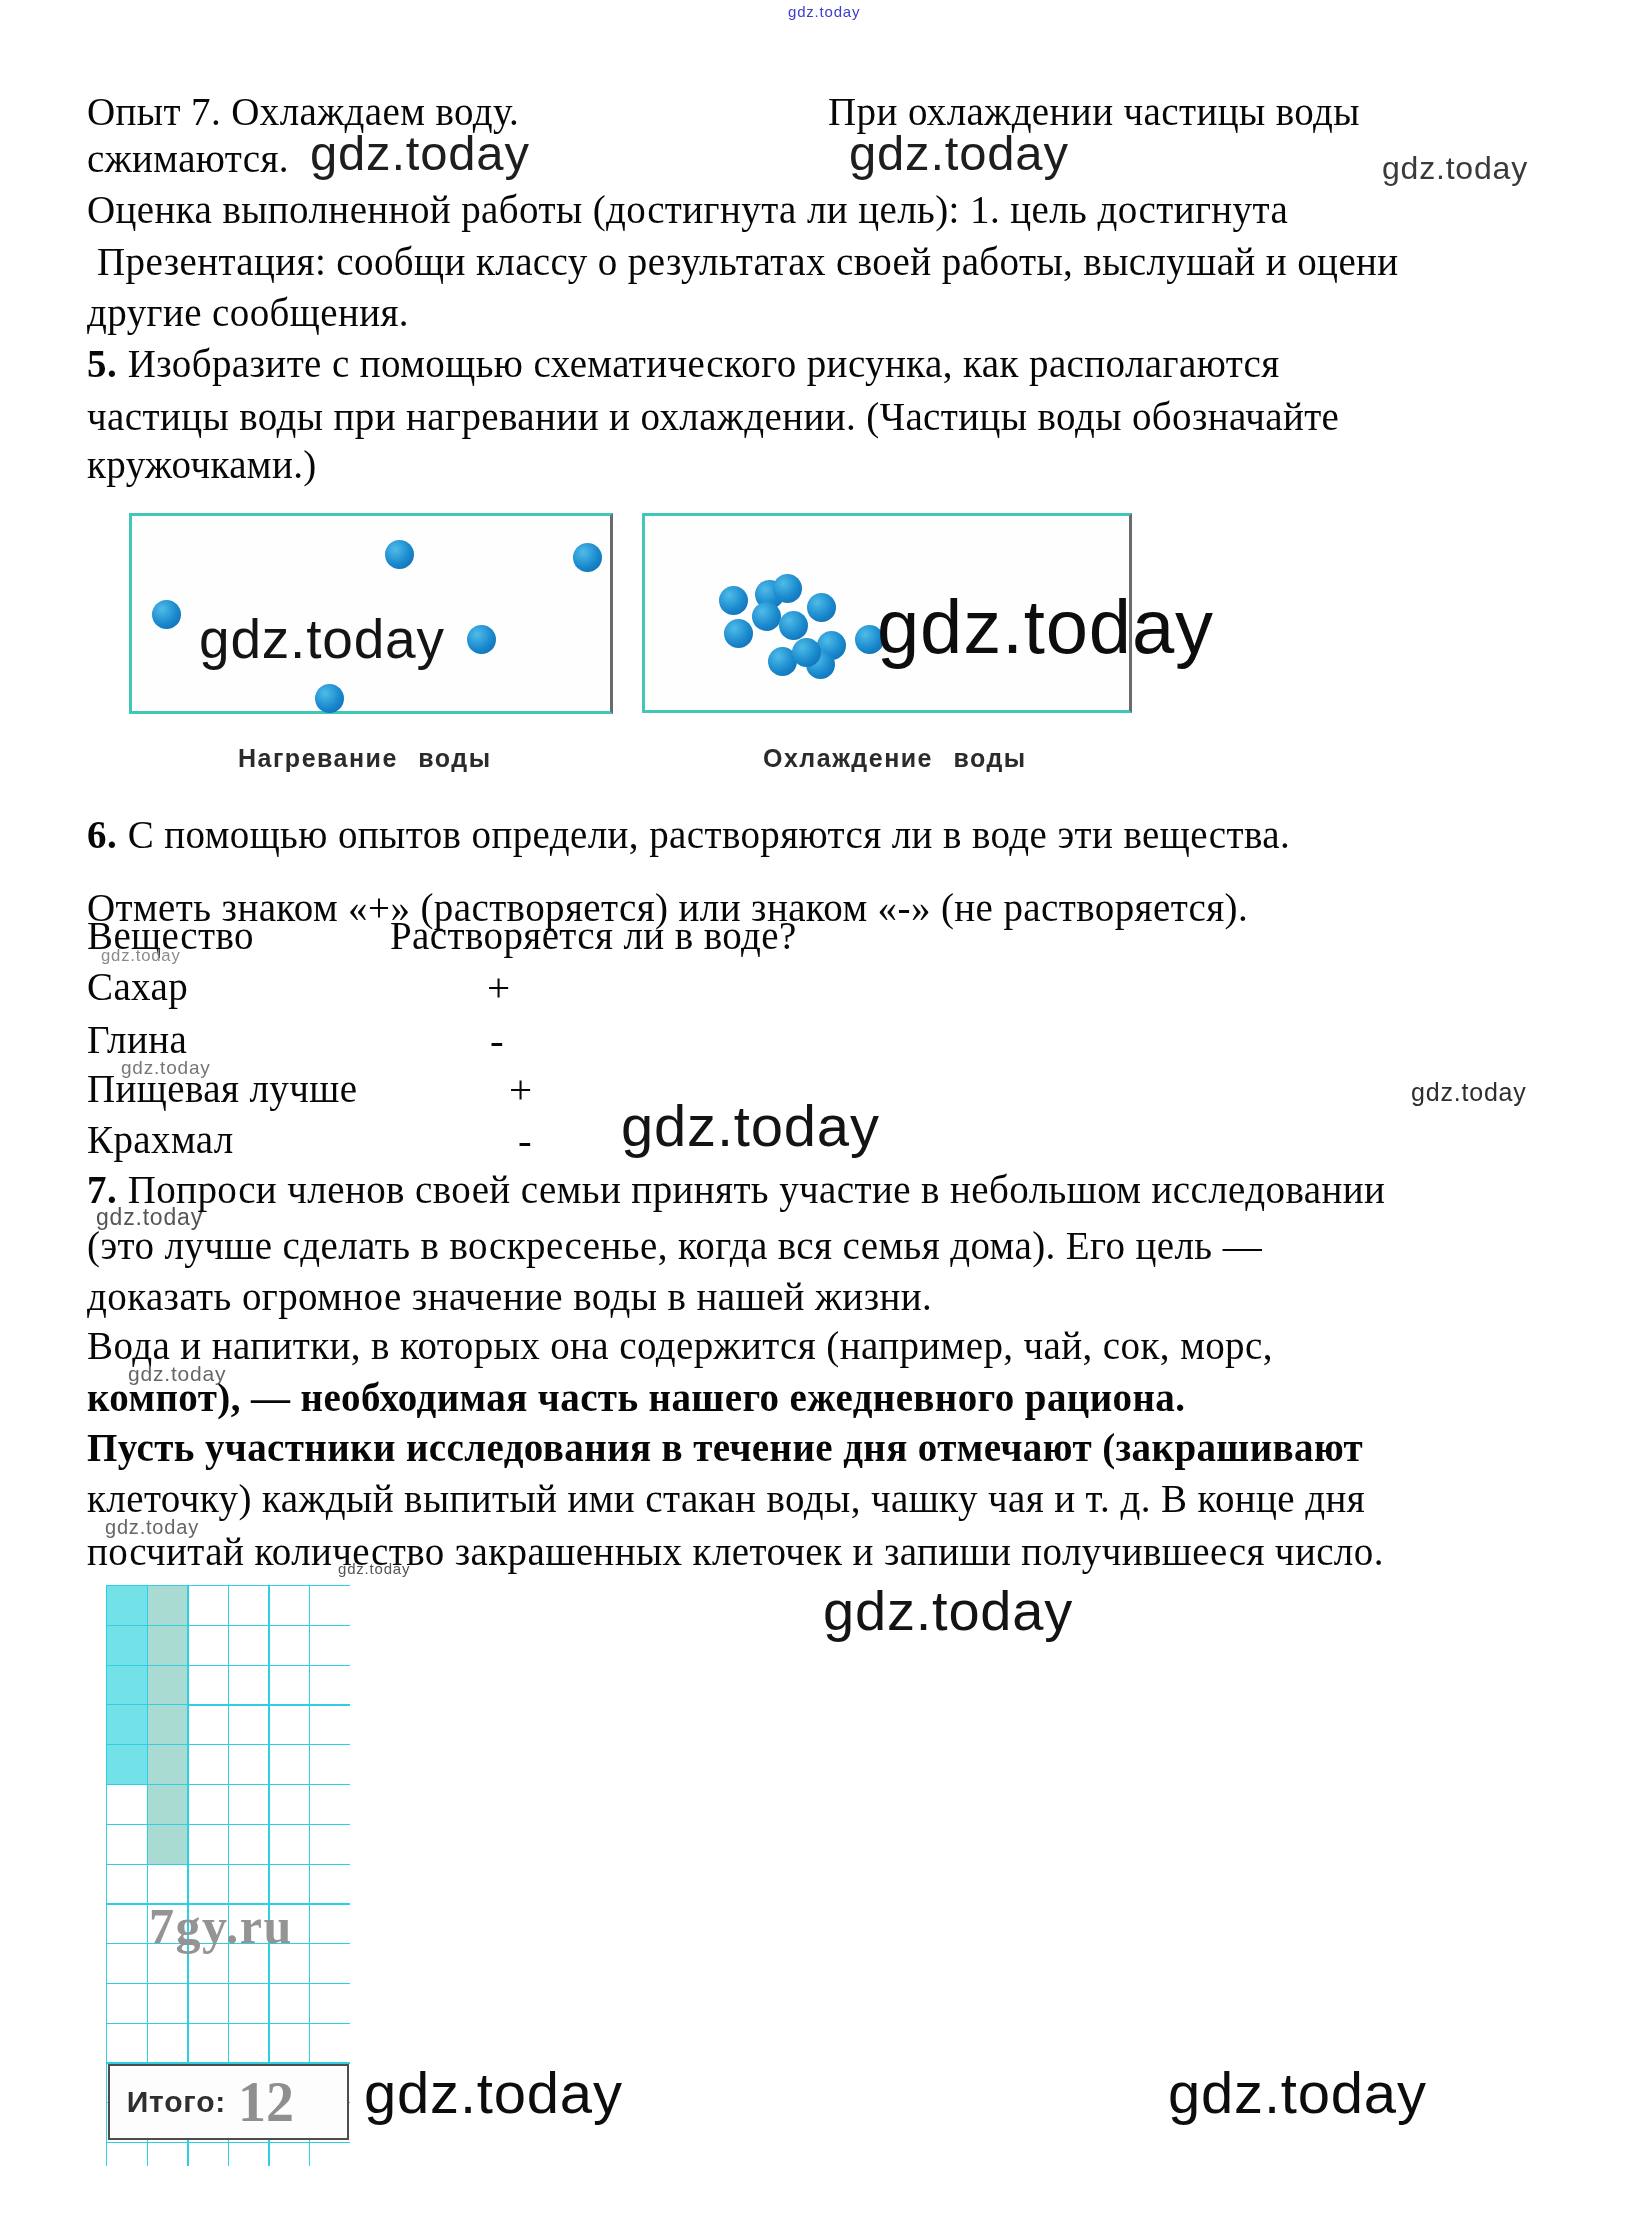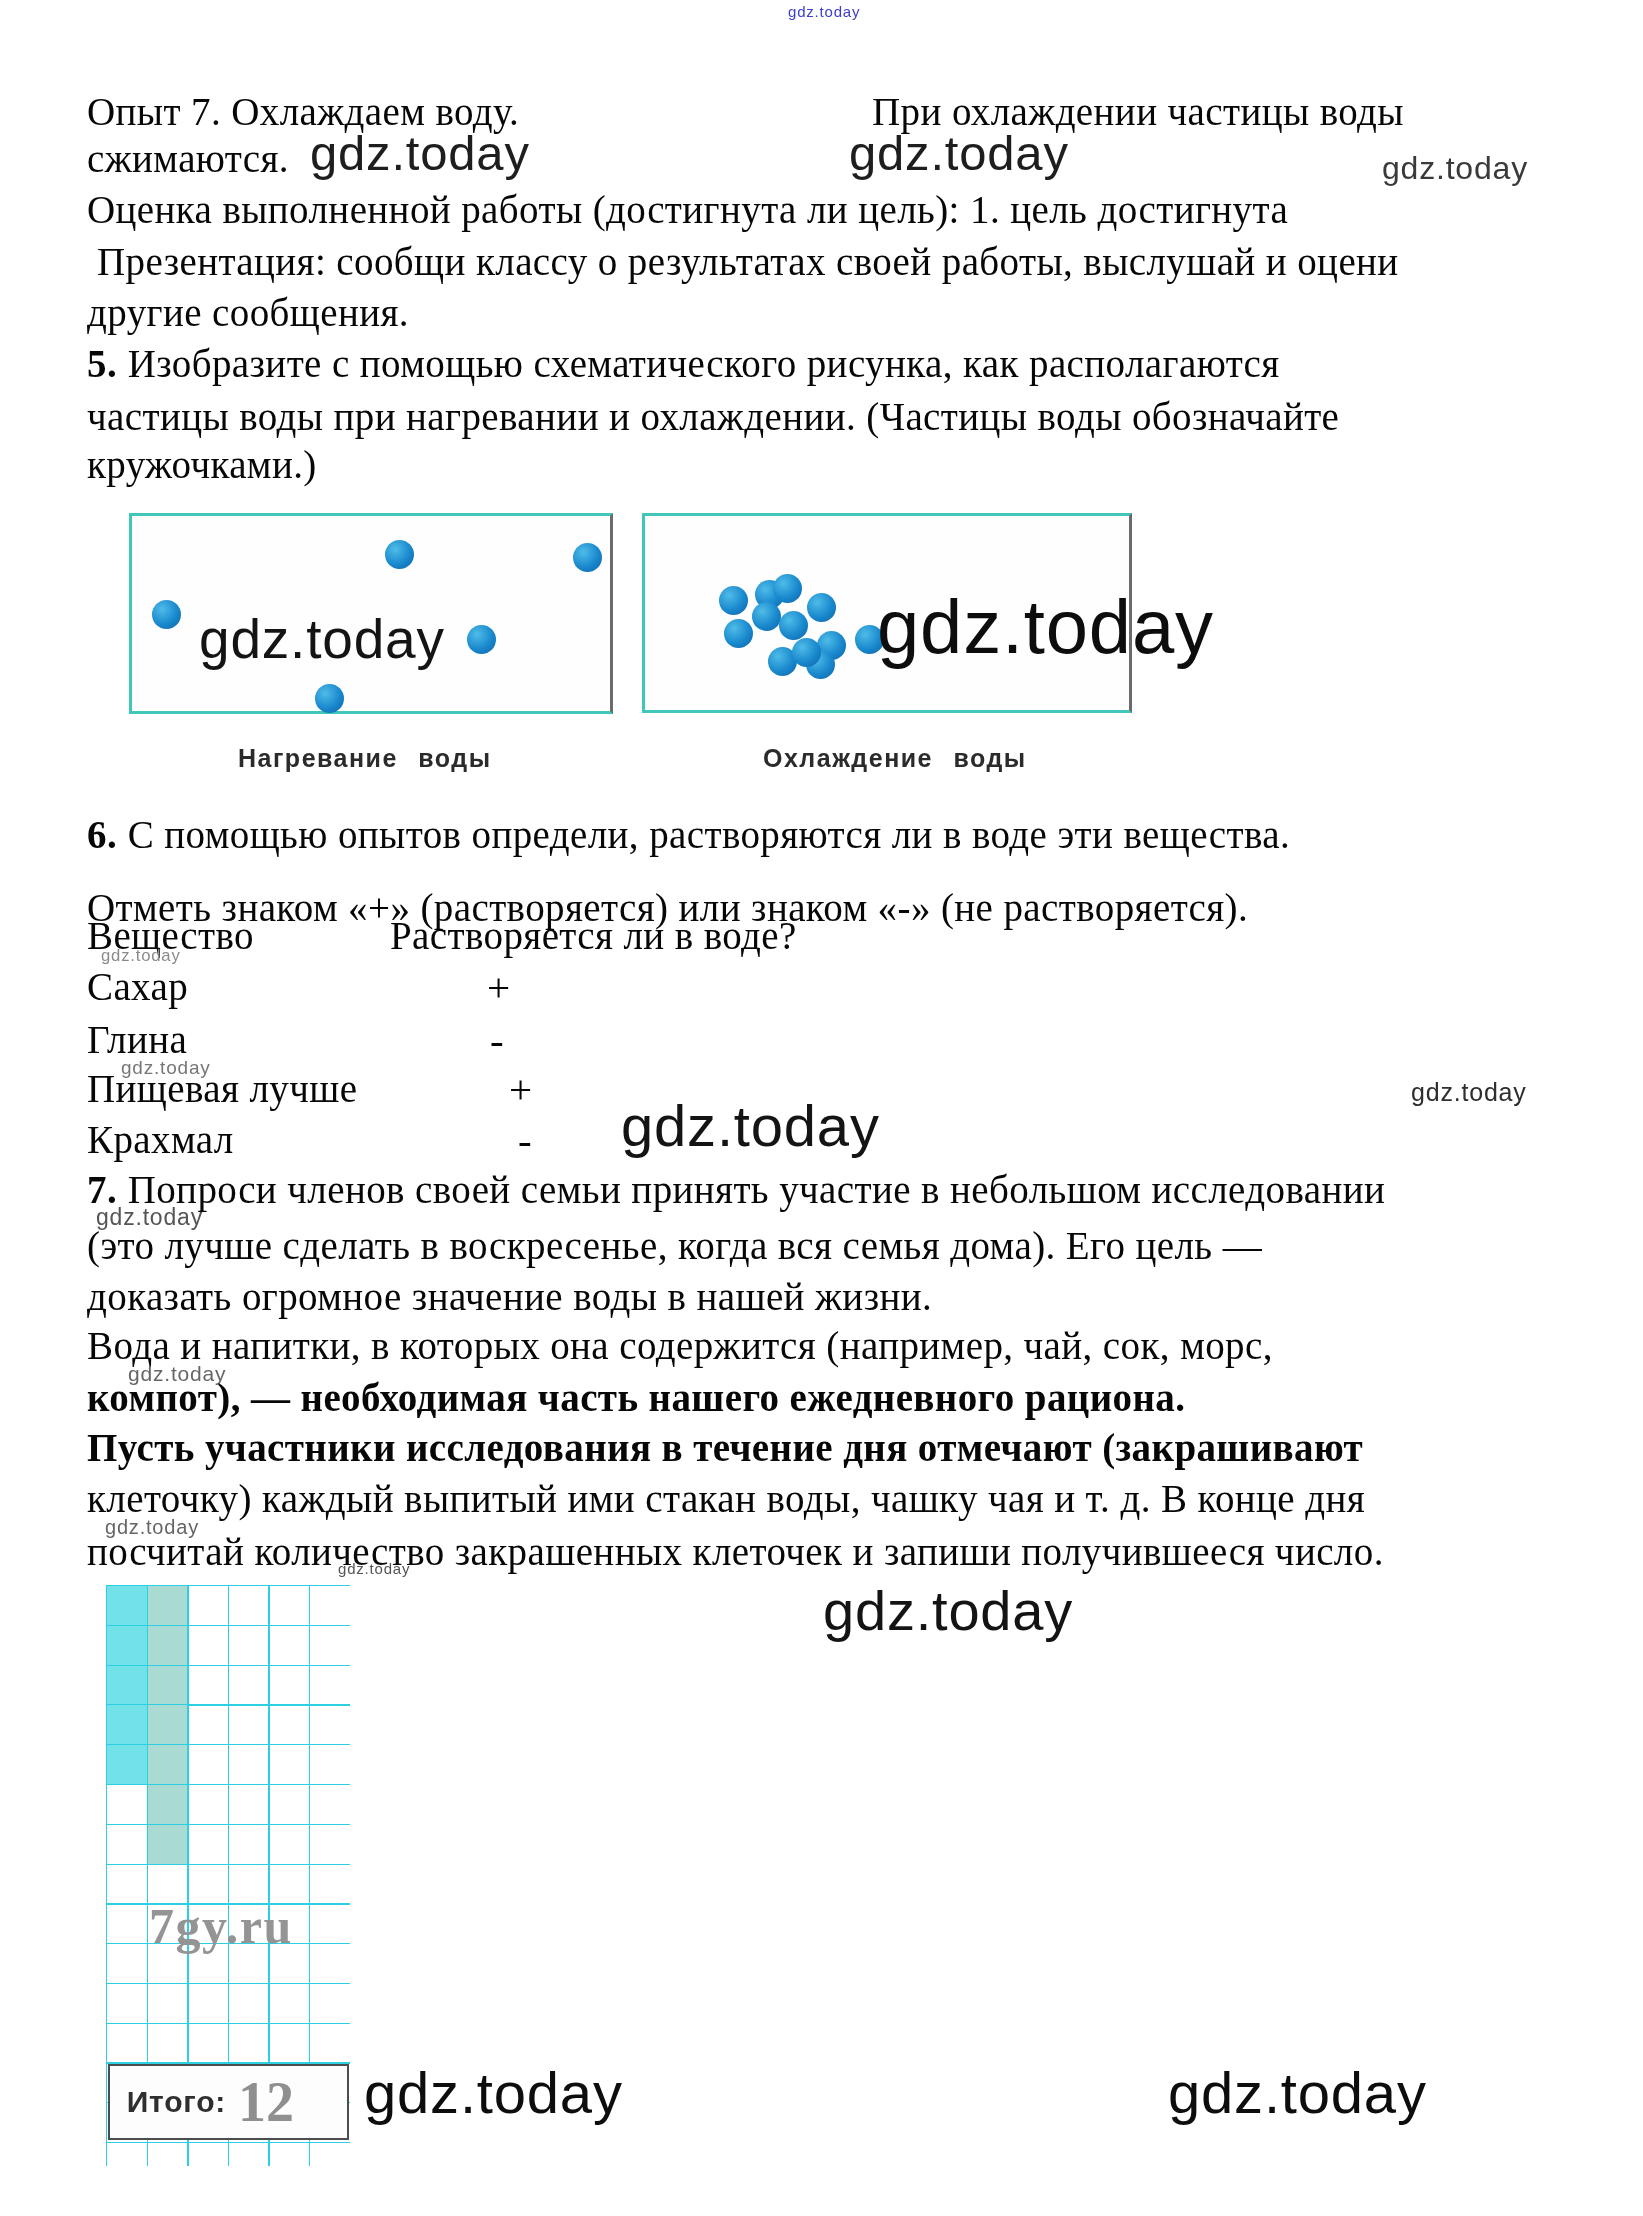--- a/index.html
+++ b/index.html
@@ -61,21 +61,21 @@
     font-weight:bold;font-size:50px;color:#949494;letter-spacing:1.5px;
   }
   .tval{position:absolute;font-family:"Liberation Serif","DejaVu Serif",serif;font-size:41px;color:#070707;}
 </style>
 </head>
 <body style="--box-border: #41c7b9; --dot-color: #1988cd; --grid-line: #2dcfe2;">
 
 <span class="wm" style="left:788px;top:3px;font-size:15px;color:#3e3ecc;">gdz.today</span>
 
 <div class="tl" style="left:87px;top:88px;font-family:Liberation Serif, serif;">Опыт 7. Охлаждаем воду.</div>
-<div class="tl" style="left:828px;top:88px;margin-left:44px;">При охлаждении частицы воды</div>
+<div class="tl" style="left:828px;top:88px;">При охлаждении частицы воды</div>
 <div class="tl" style="left:87px;top:135px;">сжимаются.</div>
 
 <span class="wm" style="left:310px;top:125px;font-size:49px;color:#1e1e1e;">gdz.today</span>
 <span class="wm" style="left:849px;top:125px;font-size:49px;color:#1e1e1e;">gdz.today</span>
 <span class="wm" style="left:1382px;top:150px;font-size:32px;color:#3a3a3a;">gdz.today</span>
 
 <div class="tl" style="left:87px;top:186px;">Оценка выполненной работы (достигнута ли цель): 1. цель достигнута</div>
 <div class="tl" style="left:97px;top:238px;">Презентация: сообщи классу о результатах своей работы, выслушай и оцени</div>
 <div class="tl" style="left:87px;top:289px;">другие сообщения.</div>
 

